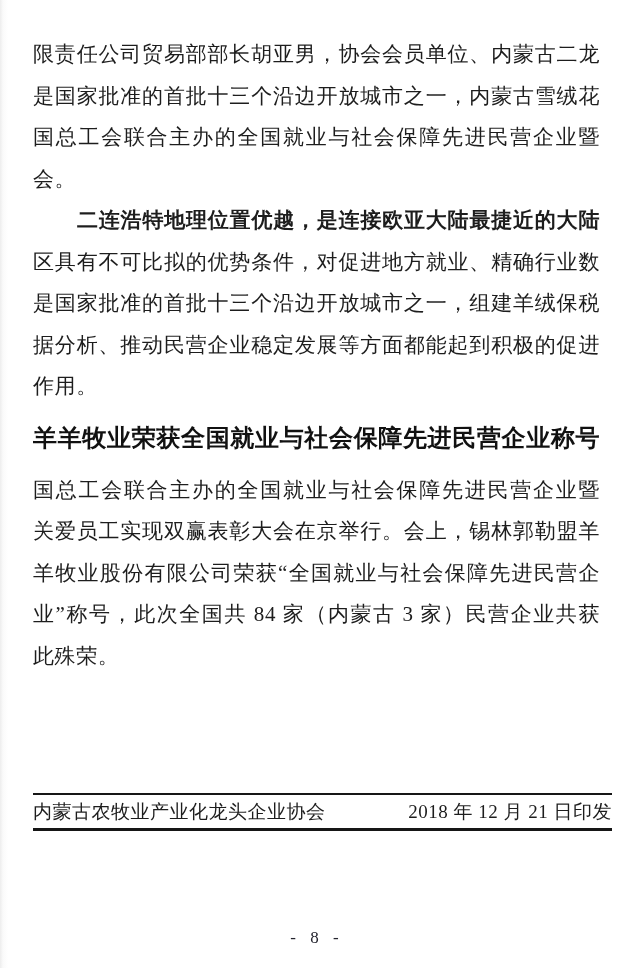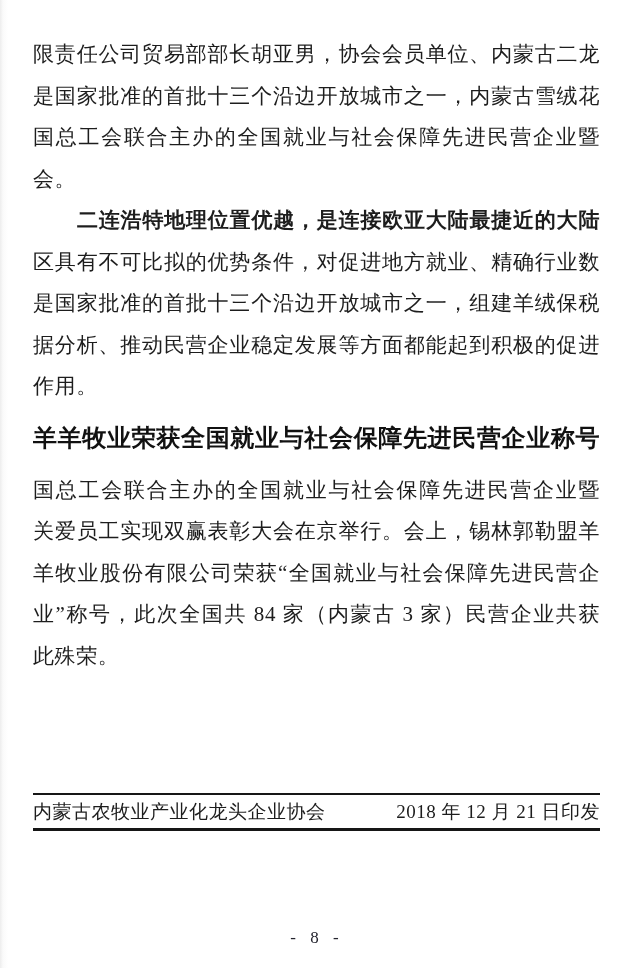--- a/index.html
+++ b/index.html
@@ -48,21 +48,21 @@
     margin-bottom: 11px;
     letter-spacing: 0.4px;
     text-align: justify;
     text-align-last: justify;
     color: #111111;
     overflow: hidden;
   }
   .doc-footer {
     position: absolute;
     left: 33px;
-    right: 34px;
+    right: 22px;
     top: 793px;
   }
   .footer-rule-top {
     height: 2px;
     background: #161616;
   }
   .footer-rule-bottom {
     height: 3px;
     background: #161616;
   }

